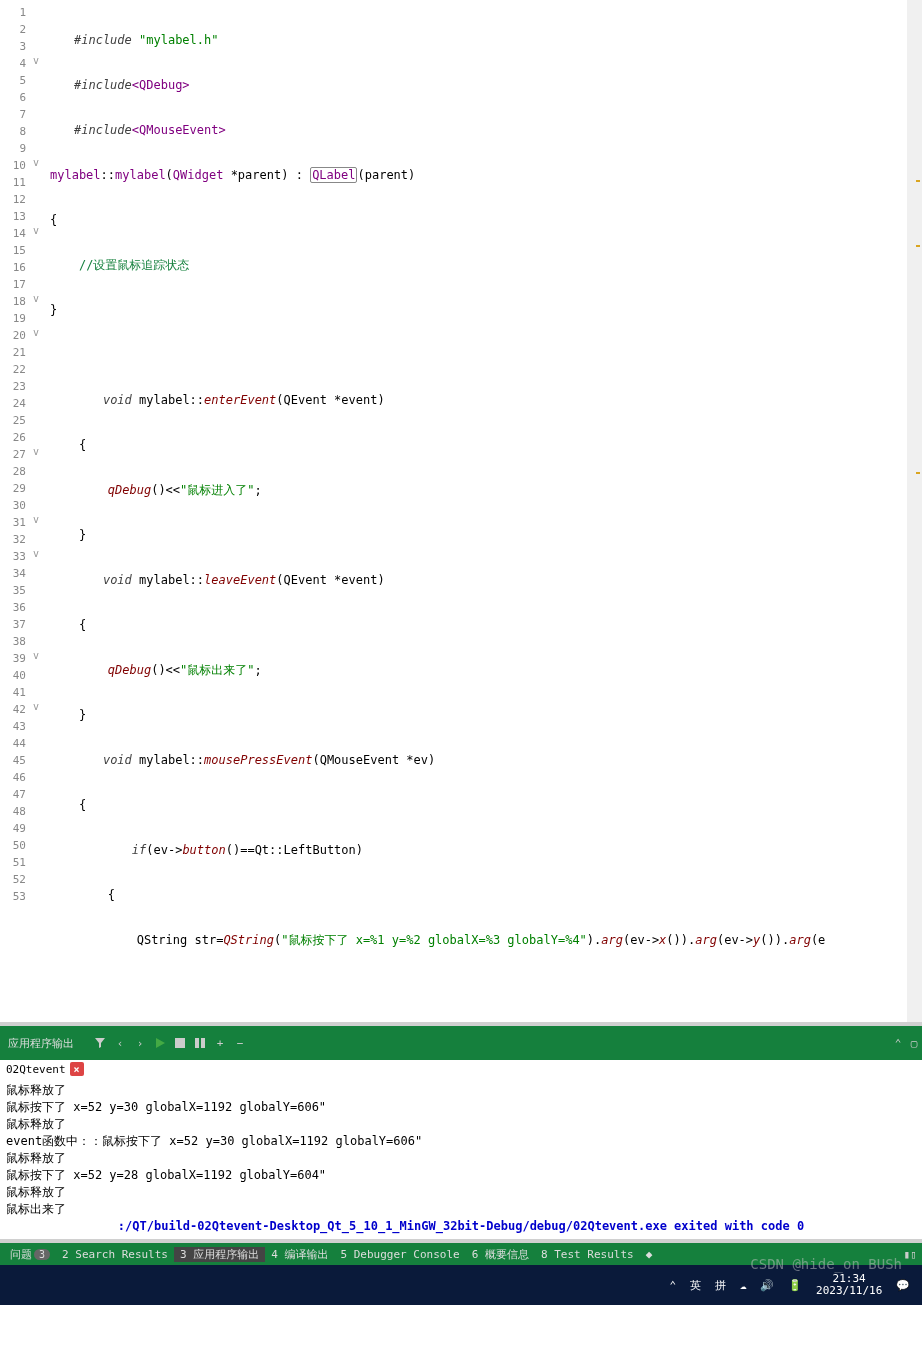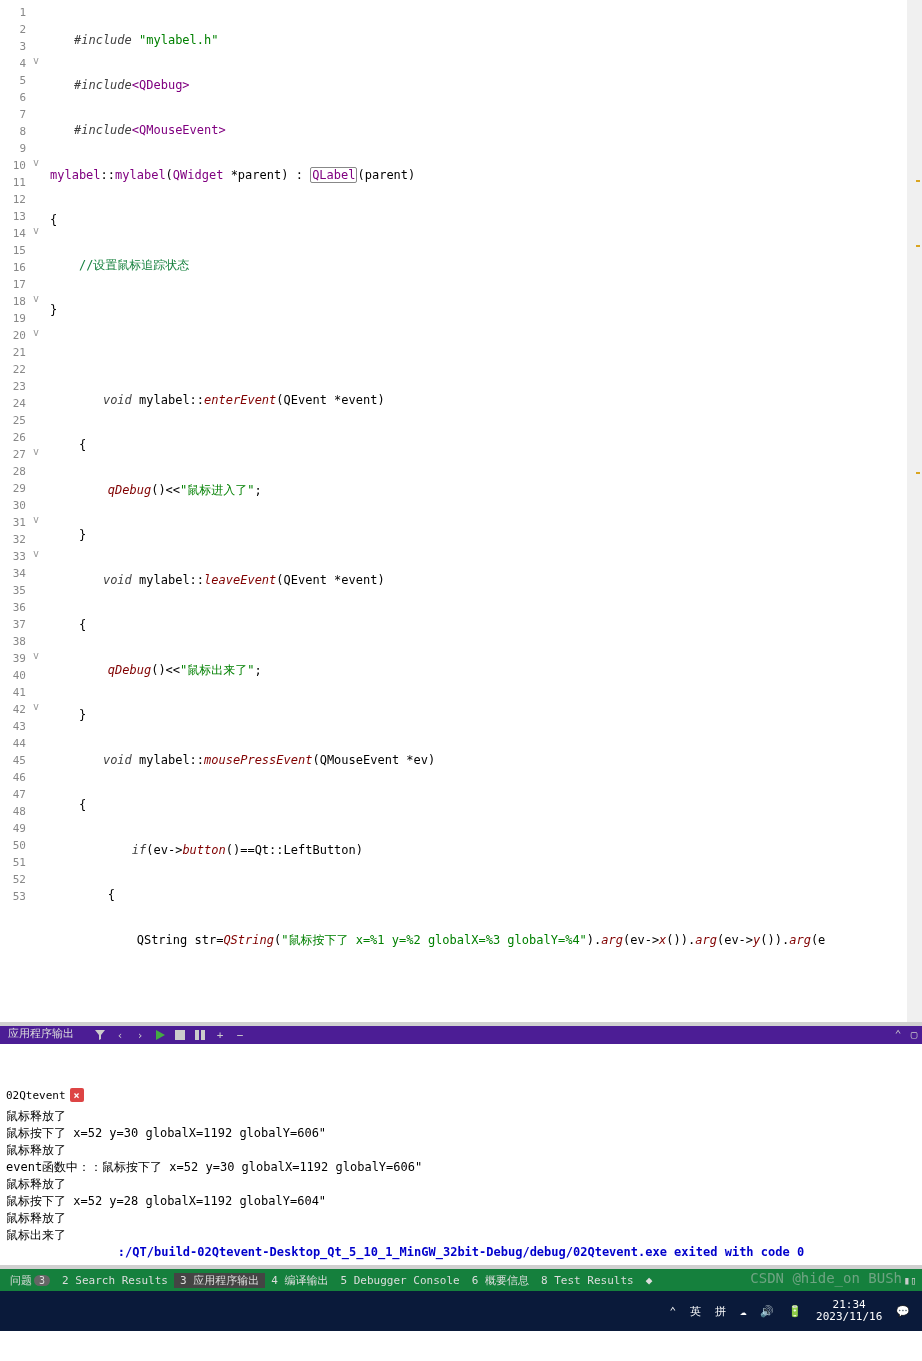--- a/index.html
+++ b/index.html
@@ -14,37 +14,37 @@
 .kw { color: #404040; font-style: italic; margin-left: 24px; }
 .type { color: #800080; }
 .str { color: #008000; }
 .cmt { color: #15803d; }
 .fn { color: #800000; font-style: italic; }
 .box { border: 1px solid #888; border-radius: 2px; padding: 0 1px; }
 .scrollbar-v { position: absolute; right: 0; top: 0; width: 15px; height: 100%; background: #f0f0f0; }
 .marker { position: absolute; right: 2px; width: 4px; height: 2px; background: #daa520; }
 .splitter { height: 4px; background: #d0d0d0; cursor: ns-resize; }
 .output-panel { background: #fff; }
-.output-header { background: #4c1d95; height: 18px; display: flex; color: #ddd; font-size: 11px; }
+.output-header { background: #15803d; height: 34px; display: flex; align-items: center; color: #ddd; font-size: 11px; }
 .output-title { padding: 0 8px; }
 .output-toolbar { display: flex; align-items: center; gap: 4px; margin-left: 10px; }
 .tool-icon { width: 16px; height: 16px; display: flex; align-items: center; justify-content: center; cursor: pointer; color: #ccc; }
 .tool-icon.green svg { fill: #4a4; }
 .tool-icon svg { fill: #ccc; }
 .spacer { flex: 1; }
-.output-tab { display: flex; align-items: center; padding: 2px 6px; font-size: 11px; margin-top: 42px; }
+.output-tab { display: flex; align-items: center; padding: 2px 6px; font-size: 11px; }
 .tab-close { background: #d44; color: #fff; border-radius: 2px; width: 14px; height: 14px; display: inline-flex; align-items: center; justify-content: center; margin-left: 4px; font-size: 10px; font-weight: bold; cursor: pointer; }
 .output-content { padding: 4px 6px; font-size: 12px; line-height: 17px; }
 .output-content .exited { color: #0000cc; font-weight: bold; text-align: center; }
 .bottom-tabs { background: #15803d; height: 22px; display: flex; align-items: center; color: #ddd; font-size: 11px; padding: 0 4px; }
 .bottom-tab { padding: 0 6px; cursor: pointer; }
 .bottom-tab.selected { background: #444; }
 .badge { background: #666; border-radius: 8px; padding: 0 5px; margin-left: 2px; font-size: 10px; }
 .taskbar { background: #0a1a3a; height: 40px; display: flex; align-items: center; justify-content: flex-end; padding: 0 12px; color: #fff; font-size: 11px; gap: 14px; }
-.watermark { position: absolute; right: 20px; bottom: 45px; color: rgba(200,200,200,0.5); font-size: 14px; pointer-events: none; }
+.watermark { position: absolute; right: 20px; bottom: 33px; color: rgba(200,200,200,0.5); font-size: 14px; pointer-events: none; }
 .time-block { text-align: center; line-height: 12px; }
 </style>
 </head>
 <body>
 
 <div class="editor-area">
   <div class="gutter">
     <div class="gutter-line">1</div>
       <div class="gutter-line">2</div>
       <div class="gutter-line">3</div>

